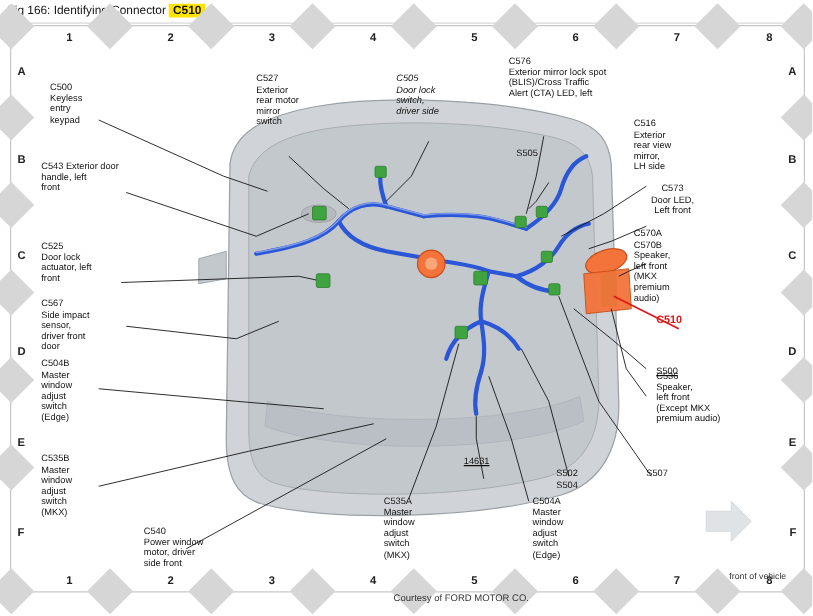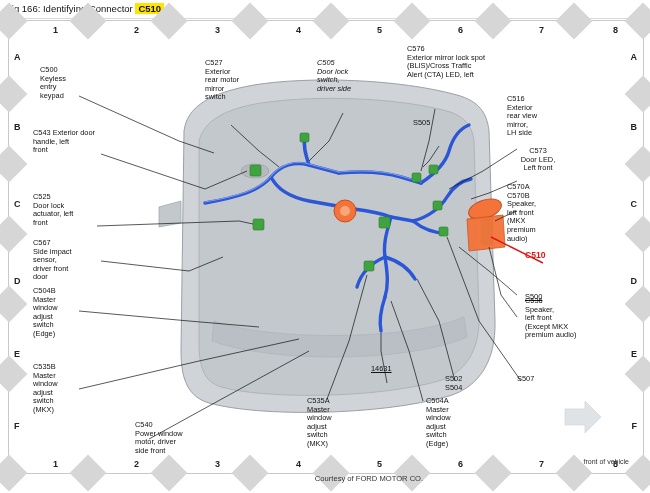--- a/index.html
+++ b/index.html
@@ -215,21 +215,21 @@
 window
 adjust
 switch
 (Edge)</div>
     <div class="lbl" style="left:24px;top:342px;width:60px;">C535B
 Master
 window
 adjust
 switch
 (MKX)</div>
-    <div class="lbl" style="left:106px;top:400px;width:84px;margin-left:20px;">C540
+    <div class="lbl" style="left:106px;top:400px;width:84px;">C540
 Power window
 motor, driver
 side front</div>
 
     <div class="lbl" style="left:196px;top:38px;width:56px;">C527
 Exterior
 rear motor
 mirror
 switch</div>
     <div class="lbl" style="left:308px;top:38px;width:62px;font-style:italic;">C505

